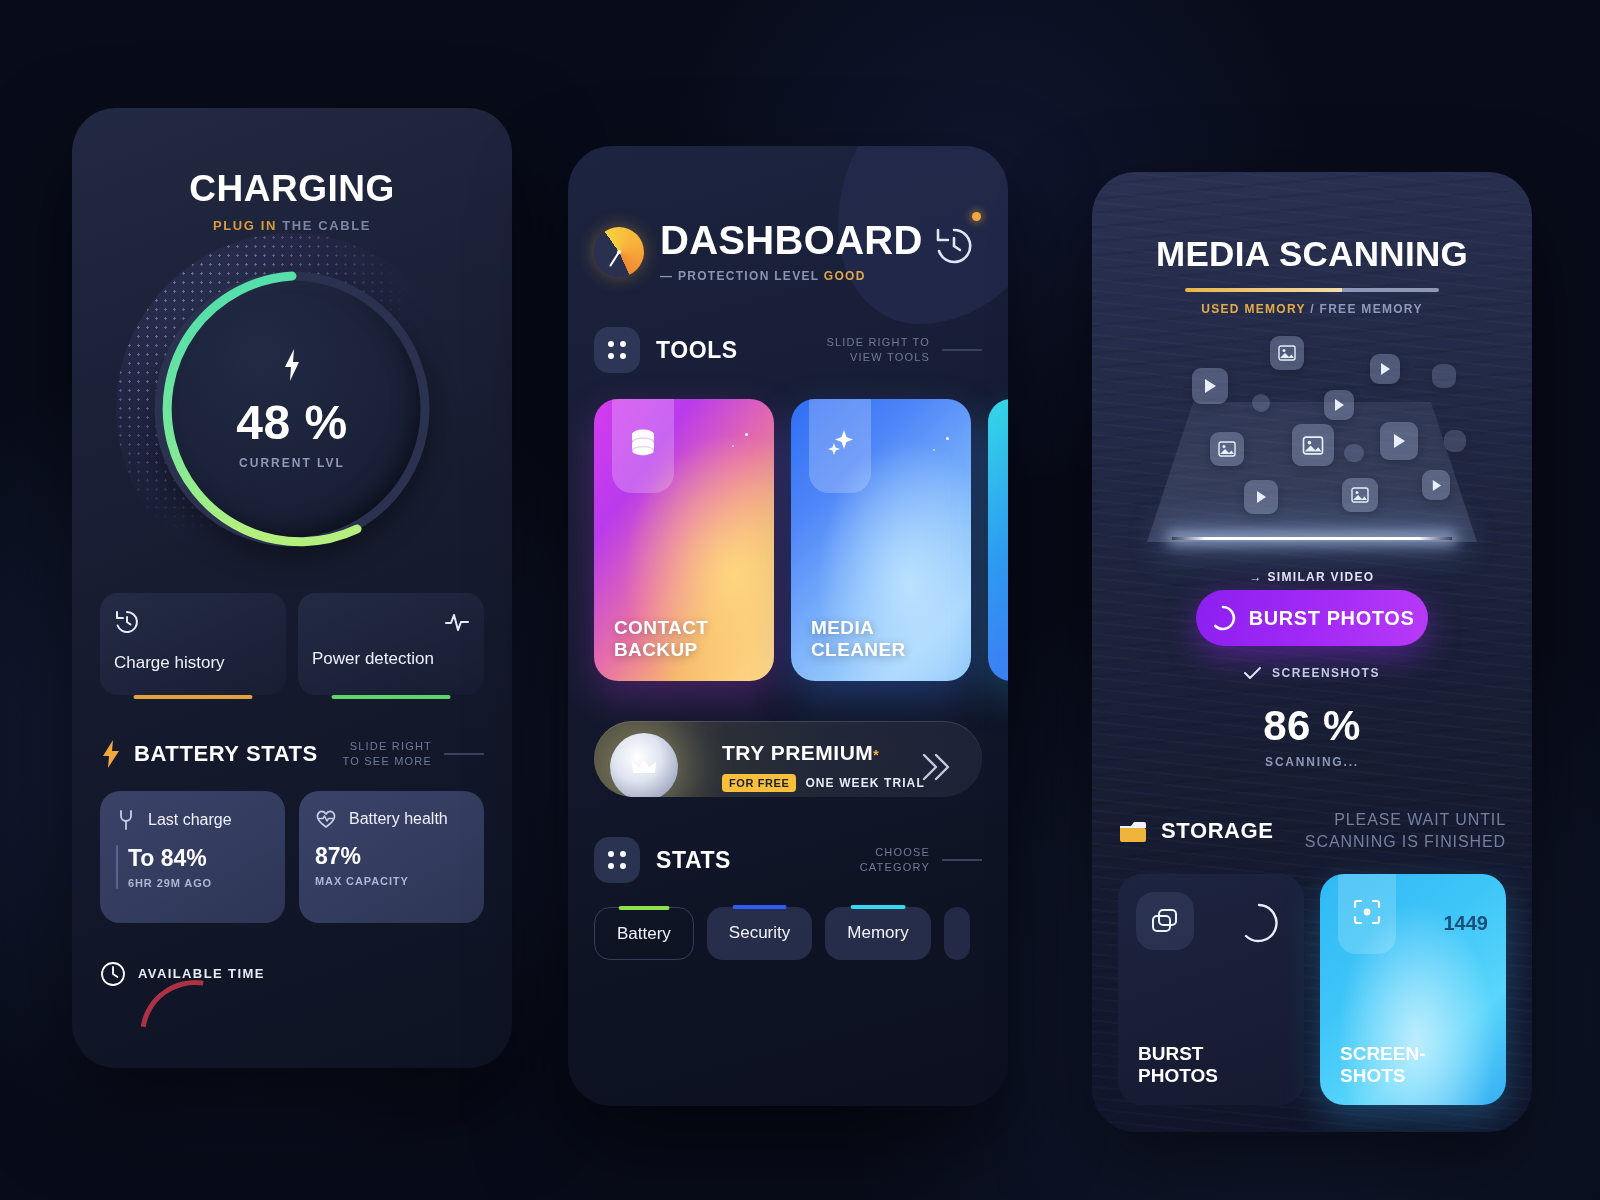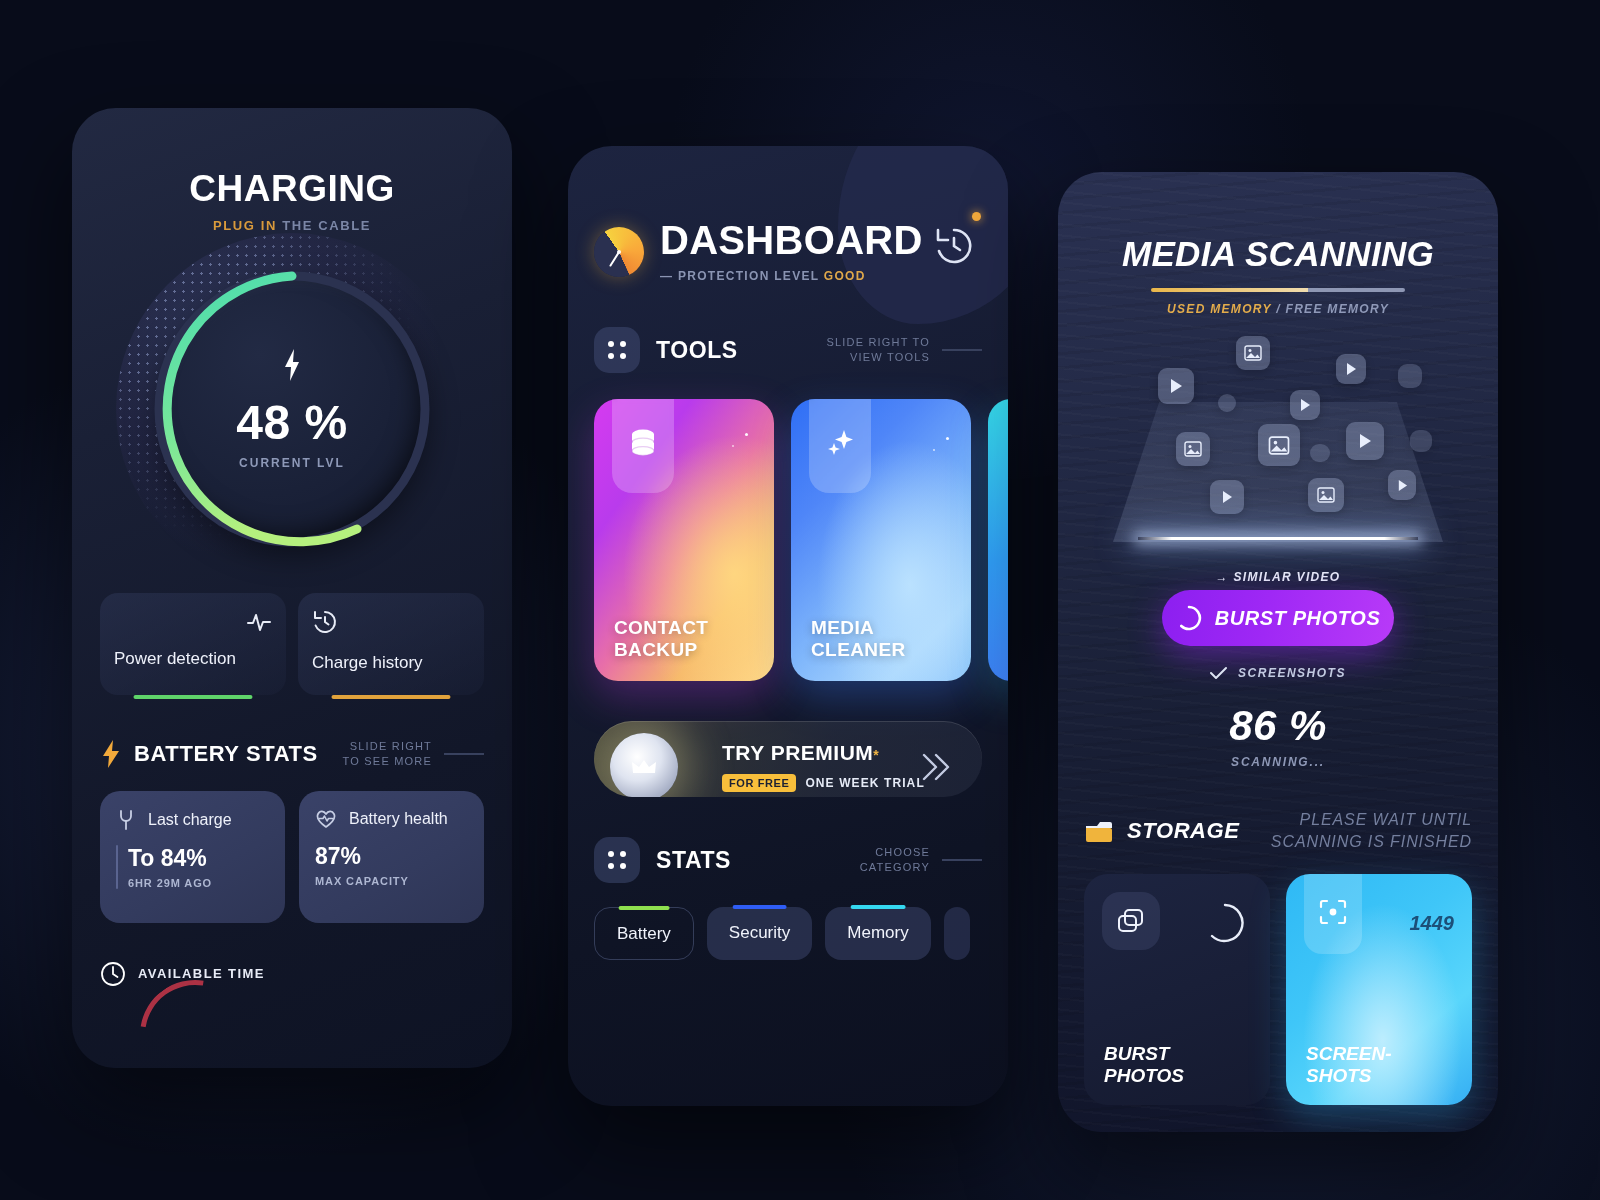--- a/index.html
+++ b/index.html
@@ -17,23 +17,23 @@
     background:radial-gradient(circle,rgba(18,24,52,.8) 0%,rgba(8,12,26,0) 70%);}
 
   
   .phone{position:absolute;border-radius:44px;overflow:hidden;}
   #phone1{left:72px;top:108px;width:440px;height:960px;
     background:linear-gradient(160deg,#222942 0%,#1a2036 30%,#121729 70%,#0e1324 100%);
     box-shadow:0 40px 90px rgba(0,0,0,.55);}
   #phone2{left:568px;top:146px;width:440px;height:960px;
     background:linear-gradient(165deg,#1d2440 0%,#161c33 35%,#0f1425 75%,#0c1020 100%);
     box-shadow:0 40px 90px rgba(0,0,0,.55);}
-  #phone3{left:1058px;top:172px;width:440px;height:960px;
+  #phone3{left:1092px;top:172px;width:440px;height:960px;
     background:linear-gradient(170deg,#2a3152 0%,#232a47 25%,#171d33 60%,#10142a 100%);
-    box-shadow:0 40px 90px rgba(0,0,0,.55);font-style:italic;}
+    box-shadow:0 40px 90px rgba(0,0,0,.55);}
 
   
   .p1-title{text-align:center;margin-top:60px;font-size:37px;font-weight:bold;color:#fff;letter-spacing:.5px;}
   .p1-sub{text-align:center;margin-top:8px;font-size:13px;font-weight:bold;letter-spacing:1.6px;}
   .p1-sub .hl{color:#d99a3c;} .p1-sub .dim{color:#7b86a6;}
 
   .gauge-wrap{position:relative;width:300px;height:300px;margin:26px auto 0;}
   .gauge-dots{position:absolute;left:-26px;top:-26px;width:352px;height:352px;border-radius:50%;
     background:radial-gradient(circle at 34% 34%, rgba(120,140,220,.20) 0%, rgba(90,70,160,.10) 40%, rgba(0,0,0,0) 62%);}
   .gauge-dots::after{content:"";position:absolute;inset:0;border-radius:50%;
@@ -231,34 +231,34 @@
       <svg class="bolt-ic" viewBox="0 0 20 32">
         <path d="M12 0 L3 18 H9 L8 32 L17 13 H11 Z" fill="#ffffff"></path>
       </svg>
       <div class="gauge-val">48 %</div>
       <div class="gauge-lbl">CURRENT LVL</div>
     </div>
   </div>
 
   <div class="p1-quick">
     <div class="qcard">
-      <svg class="ic" viewBox="0 0 26 26" style="margin-left:auto;display:block">
-        <path d="M2 14 H7 L10 6 L14 21 L17 13 H24" fill="none" stroke="#e8ecf7" stroke-width="2" stroke-linecap="round" stroke-linejoin="round"></path>
-      </svg>
-      <div class="lb">Power detection</div>
-      <div class="qbar" style="background:#5fd46a"></div>
-    </div>
-    <div class="qcard">
       <svg class="ic" viewBox="0 0 26 26">
         <path d="M13 3 A10 10 0 1 1 3.6 16.5" fill="none" stroke="#e8ecf7" stroke-width="2" stroke-linecap="round"></path>
         <path d="M3 3 L3 9 L9 9" fill="none" stroke="#e8ecf7" stroke-width="2" stroke-linecap="round" stroke-linejoin="round"></path>
         <path d="M13 8 V13 L16.5 15.5" fill="none" stroke="#e8ecf7" stroke-width="2" stroke-linecap="round"></path>
       </svg>
       <div class="lb">Charge history</div>
       <div class="qbar" style="background:#e2a33c"></div>
+    </div>
+    <div class="qcard">
+      <svg class="ic" viewBox="0 0 26 26" style="margin-left:auto;display:block">
+        <path d="M2 14 H7 L10 6 L14 21 L17 13 H24" fill="none" stroke="#e8ecf7" stroke-width="2" stroke-linecap="round" stroke-linejoin="round"></path>
+      </svg>
+      <div class="lb">Power detection</div>
+      <div class="qbar" style="background:#5fd46a"></div>
     </div>
   </div>
 
   <div class="sec-head">
     <svg class="sec-ic" viewBox="0 0 22 28">
       <path d="M13 0 L3 16 H9 L8 28 L19 11 H12 Z" fill="#f2a93b"></path>
     </svg>
     <div class="sec-title">BATTERY STATS</div>
     <div class="sec-hint">
       <div>SLIDE RIGHT</div>

